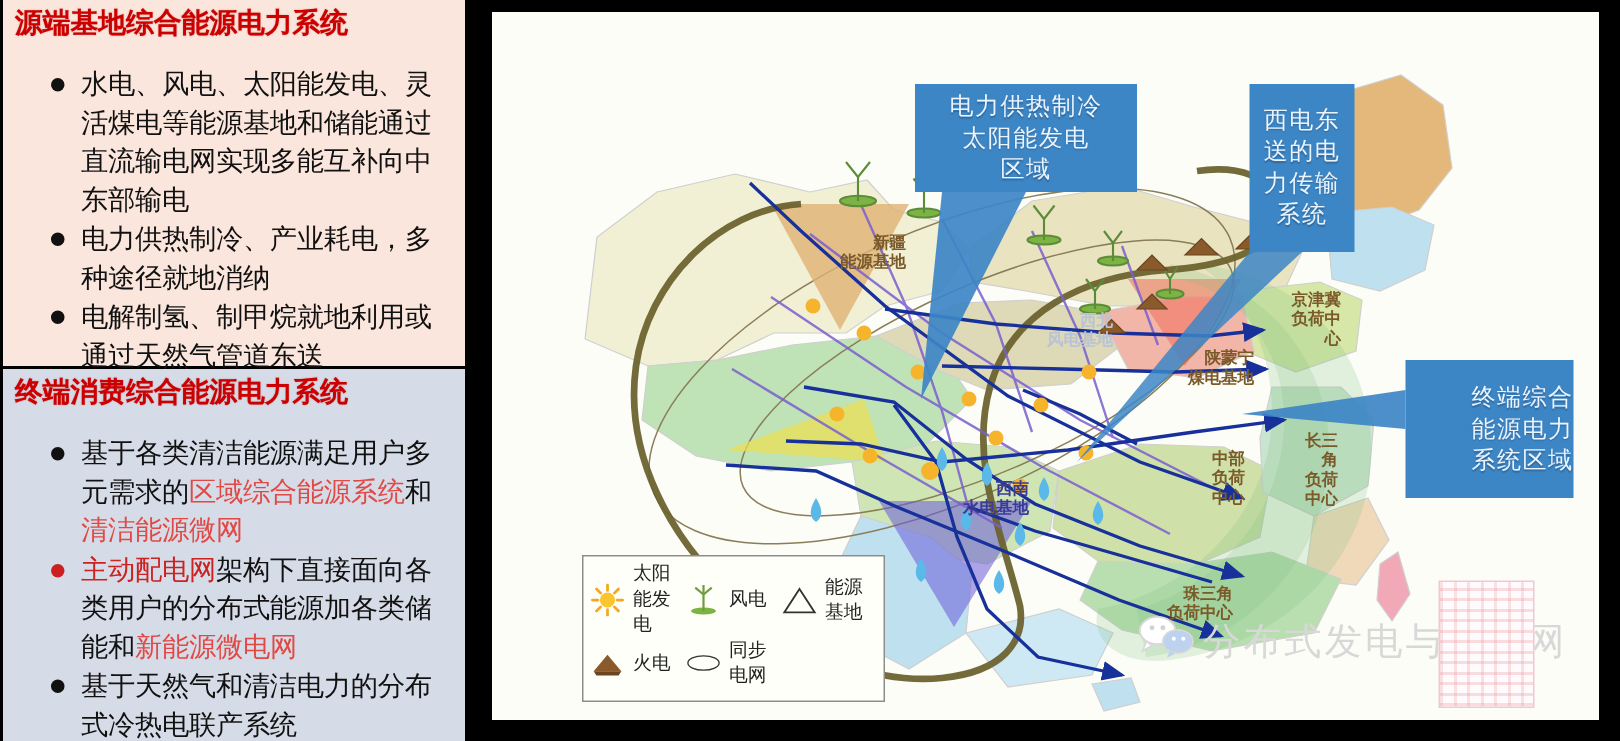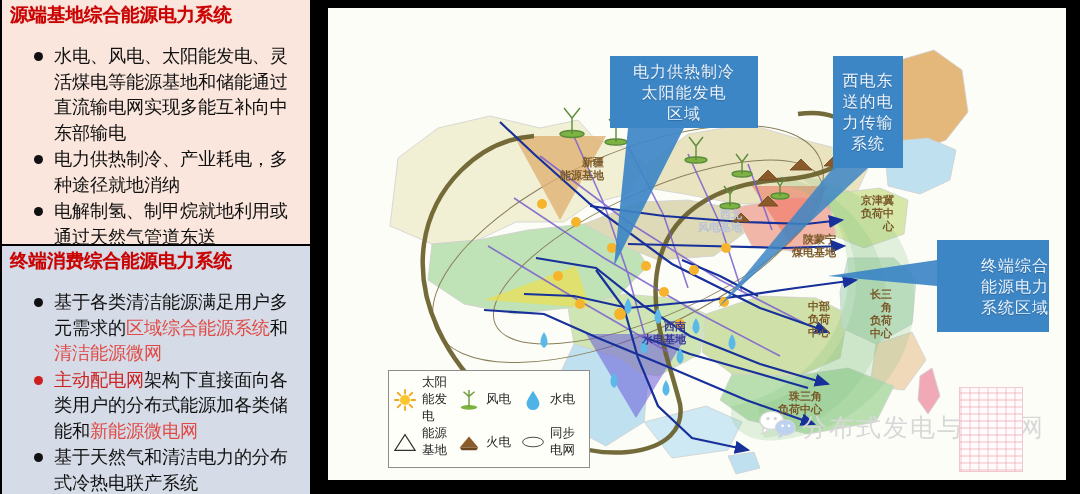--- a/index.html
+++ b/index.html
@@ -350,28 +350,20 @@
                   <line x1="12" y1="8" x2="6" y2="3"></line>
                 <line x1="12" y1="8" x2="18" y2="3"></line>
                   <line x1="12" y1="8" x2="12" y2="1"></line>
                 </g>
               </svg>
           </span>
           <span>风电</span>
         </div>
         <div class="lg">
           <span class="gl">
-            <svg width="22" height="22" viewBox="0 0 24 24">
-              <path d="M12 2 C17 10 19 13 19 16 a7 7 0 0 1 -14 0 C5 13 7 10 12 2Z" fill="#4fb3e8"></path>
-              </svg>
-          </span>
-          <span>水电</span>
-        </div>
-        <div class="lg">
-          <span class="gl">
             <svg width="24" height="22" viewBox="0 0 26 22">
               <polygon points="13,3 24,20 2,20" fill="none" stroke="#333" stroke-width="1.3"></polygon>
               </svg>
           </span>
           <span>能源基地</span>
         </div>
         <div class="lg">
           <span class="gl">
             <svg width="24" height="22" viewBox="0 0 26 22">
               <path d="M3,17 L13,5 L23,17 Z" fill="#8b5a2b"></path>

